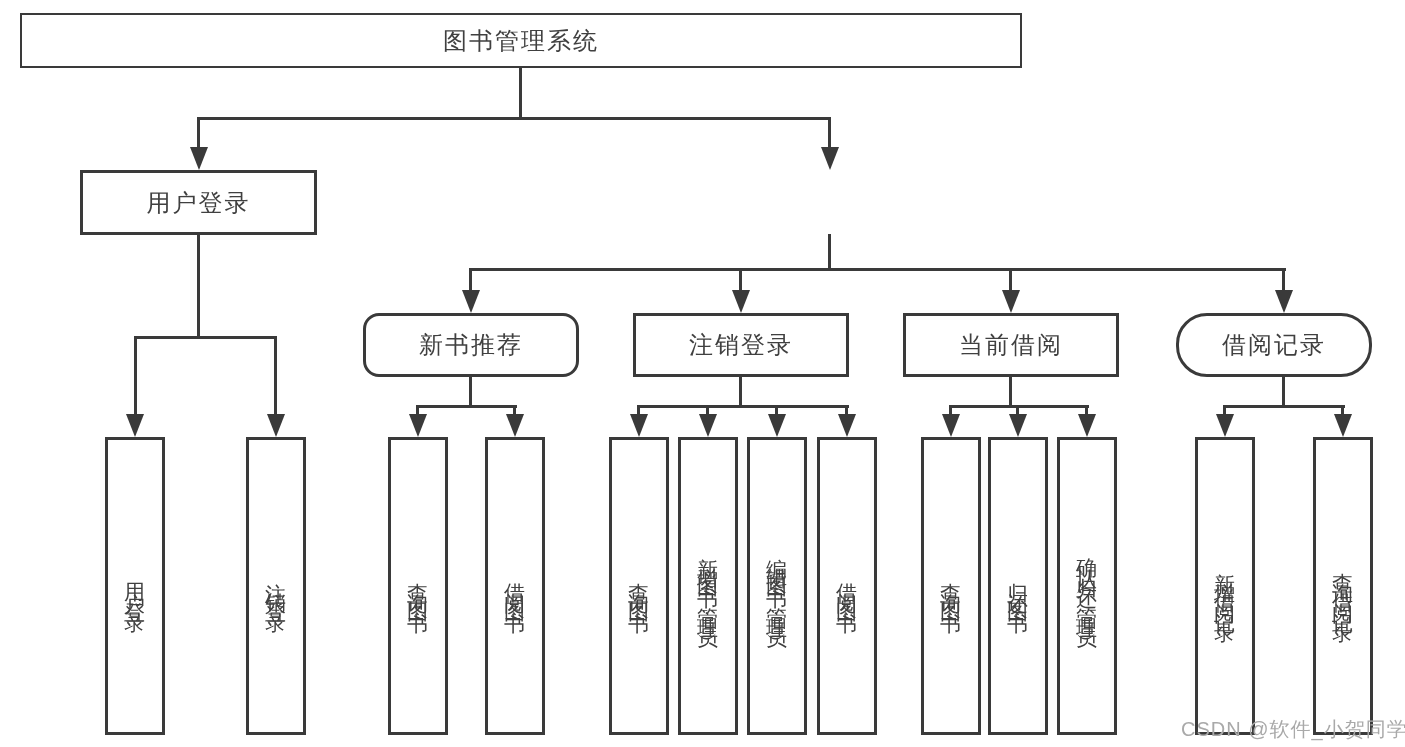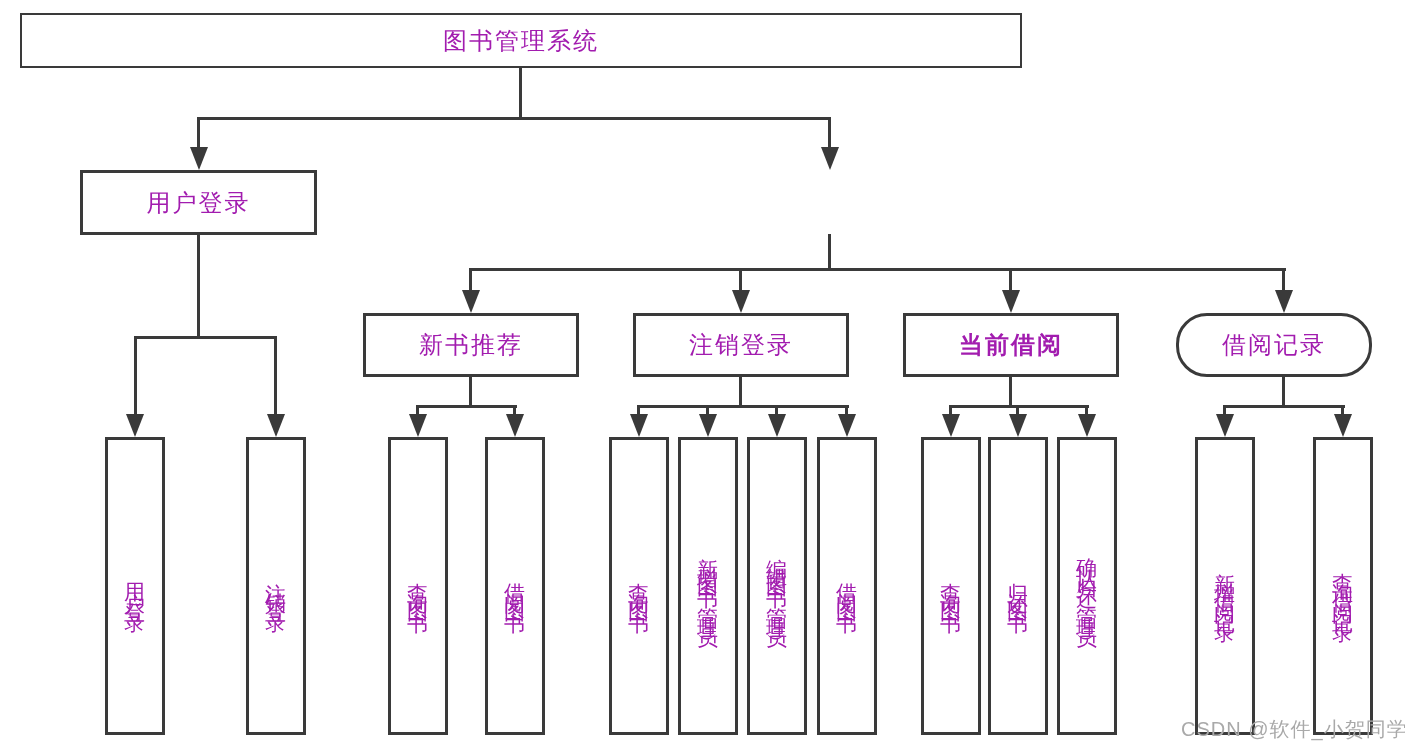--- a/index.html
+++ b/index.html
@@ -11,21 +11,21 @@
     overflow:hidden;
   }
   .box{
     position:absolute;
     background:#ffffff;
     border:3px solid #3a3a3a;
     box-sizing:border-box;
     display:flex;
     align-items:center;
     justify-content:center;
-    color:#a21caf;
+    color:#404040;
     z-index:2;
   }
   .hbox{font-size:24px;letter-spacing:2px;white-space:nowrap;}
   .root{border-width:2px;}
   .vbox{
     writing-mode:vertical-rl;
     text-orientation:mixed;
     font-size:21px;
     letter-spacing:10px;
     line-height:1;
@@ -80,27 +80,27 @@
   <div class="line" style="left:469px;top:268px;width:817px;height:3px;"></div>
   <div class="line" style="left:469px;top:268px;width:3px;height:25px;"></div>
   <div class="line" style="left:739px;top:268px;width:3px;height:25px;"></div>
   <div class="line" style="left:1009px;top:268px;width:3px;height:25px;"></div>
   <div class="line" style="left:1282px;top:268px;width:3px;height:25px;"></div>
   <div class="arrow" style="left:462px;top:290px;"></div>
   <div class="arrow" style="left:732px;top:290px;"></div>
   <div class="arrow" style="left:1002px;top:290px;"></div>
   <div class="arrow" style="left:1275px;top:290px;"></div>
 
-  <div class="box hbox" style="left:363px;top:313px;width:216px;height:64px;">
+  <div class="box hbox" style="left:363px;top:313px;width:216px;height:64px;border-radius:16px;">
     <span>新书推荐</span>
   </div>
   <div class="box hbox" style="left:633px;top:313px;width:216px;height:64px;">
     <span>注销登录</span>
   </div>
-  <div class="box hbox" style="left:903px;top:313px;width:216px;height:64px;font-weight:bold;">
+  <div class="box hbox" style="left:903px;top:313px;width:216px;height:64px;">
     <span>当前借阅</span>
   </div>
   <div class="box hbox" style="left:1176px;top:313px;width:196px;height:64px;border-radius:31px;">
     <span>借阅记录</span>
   </div>
 
   <div class="line" style="left:469px;top:377px;width:3px;height:31px;"></div>
   <div class="line" style="left:416px;top:405px;width:101px;height:3px;"></div>
   <div class="line" style="left:416px;top:405px;width:3px;height:12px;"></div>
   <div class="line" style="left:513px;top:405px;width:3px;height:12px;"></div>

